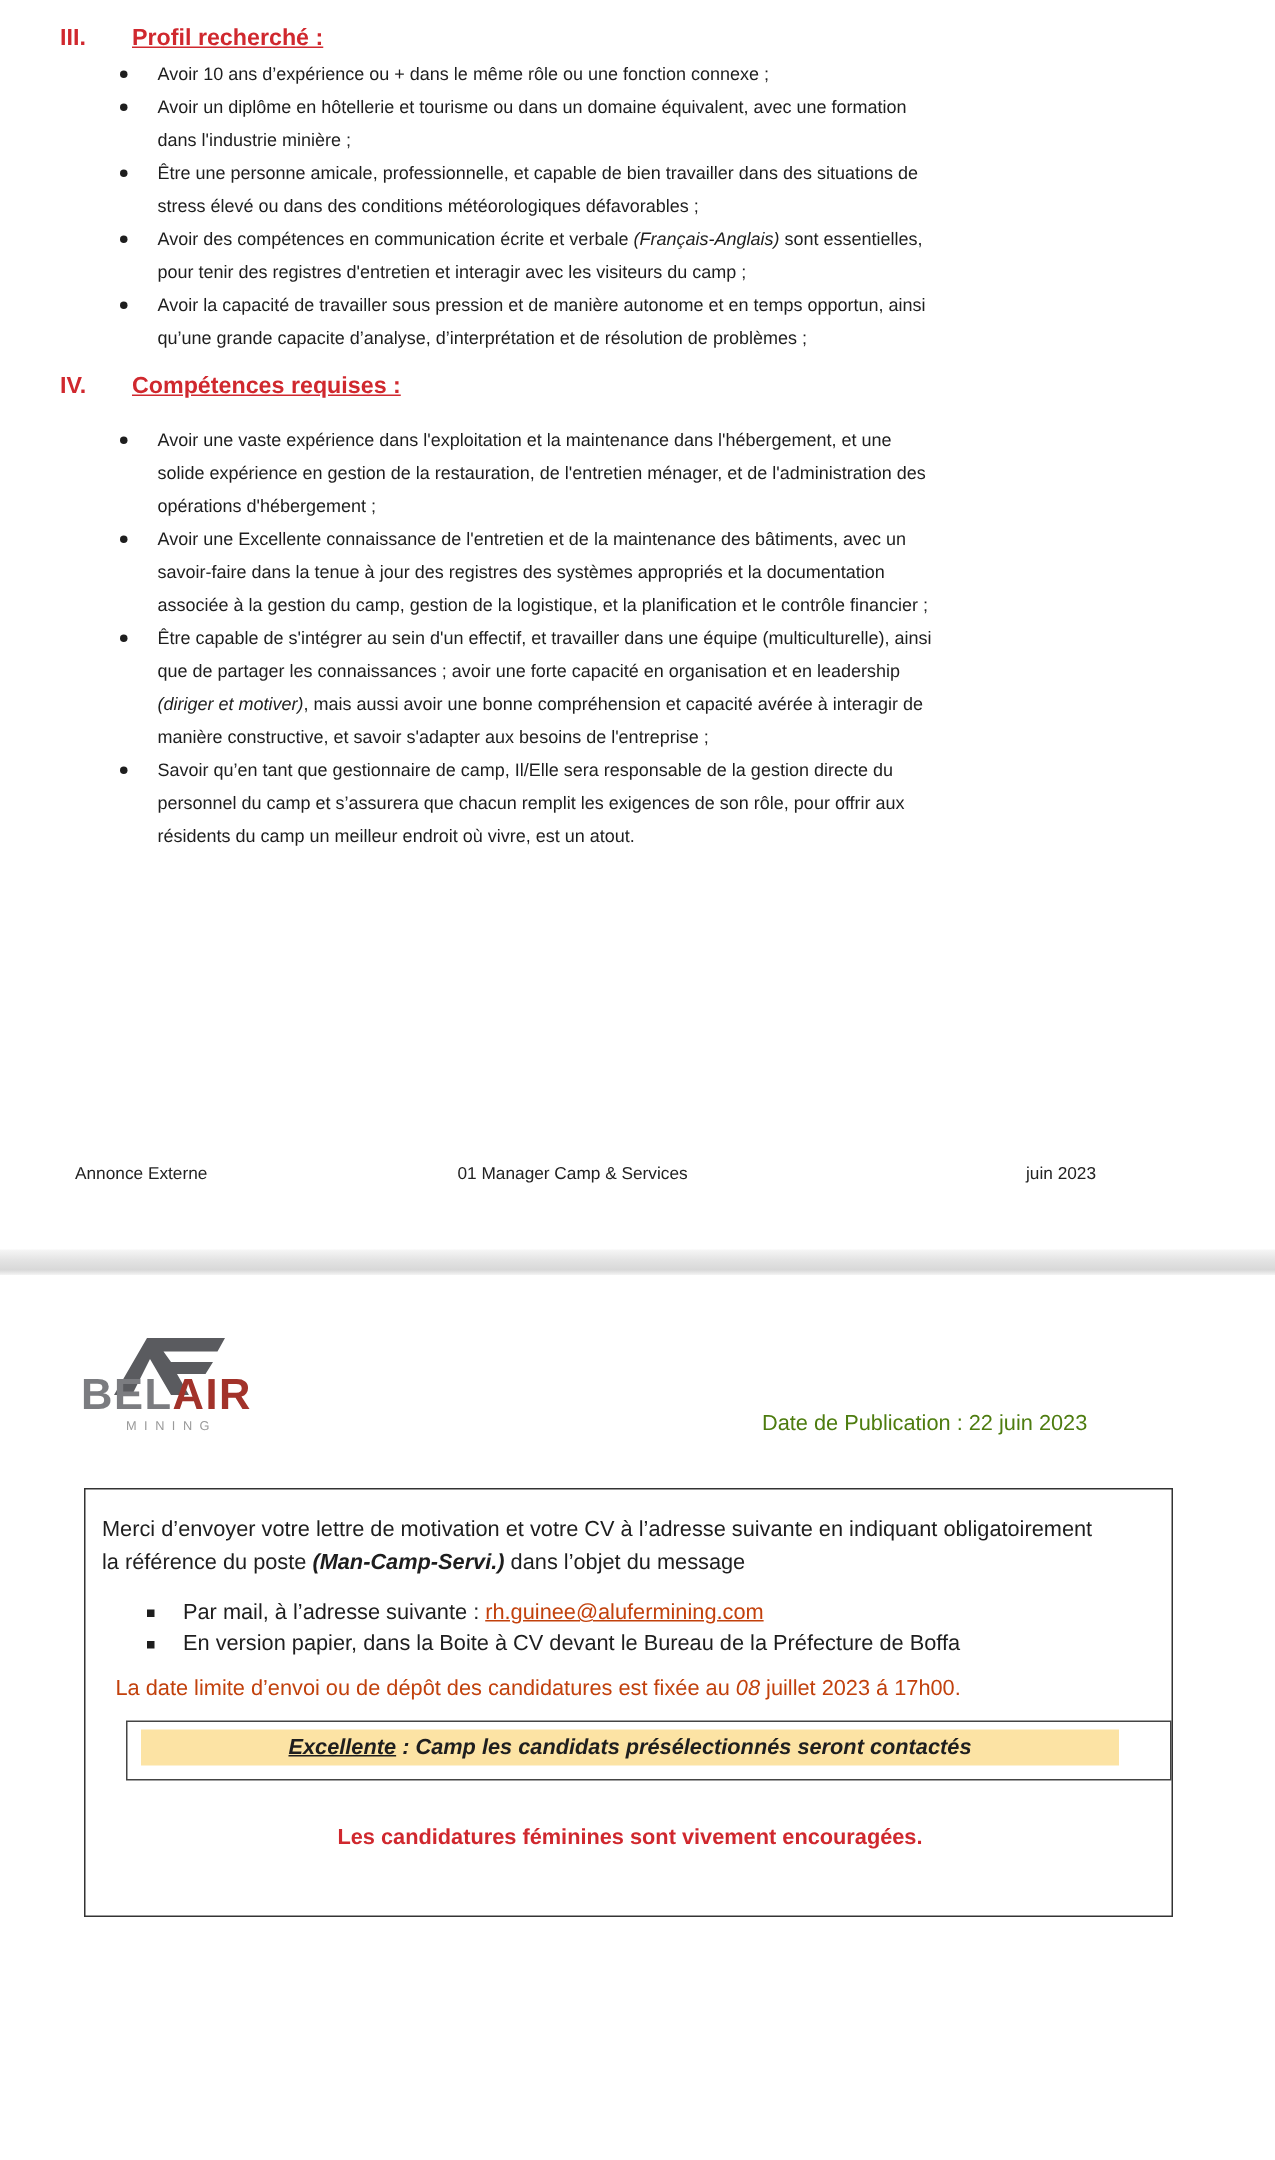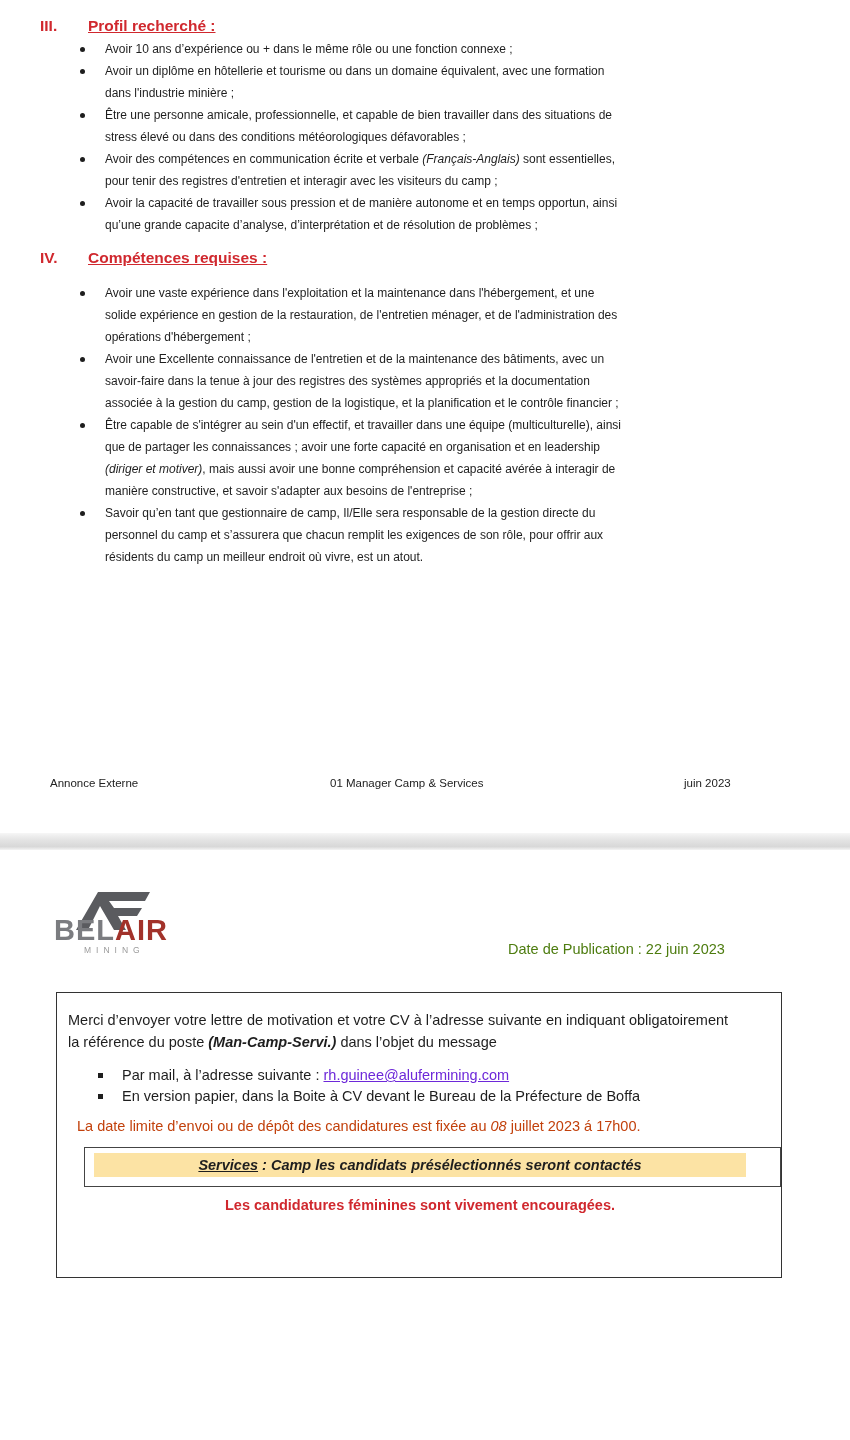--- a/index.html
+++ b/index.html
@@ -24,28 +24,28 @@
   .logo-word .bel { color:#7b7c80; }
   .logo-word .air { color:#a2322a; }
   .logo-sub { position:absolute; left:84px; top:95px; font-size:8.5px; letter-spacing:5px; color:#9a9a9a; }
   .pubdate { position:absolute; left:508px; top:91px; font-size:14.5px; color:#4d7c0f; }
   .box { position:absolute; left:56px; top:142px; width:726px; height:286px; border:1.5px solid #333; box-sizing:border-box; }
   .box .intro { position:absolute; left:11px; top:16px; width:706px; font-size:14.5px; line-height:22px; }
   .box .intro .ref { font-weight:bold; font-style:italic; }
   .box ul.sq { position:absolute; left:38px; top:72px; margin:0; padding:0; list-style:none; }
   .box ul.sq li { position:relative; padding-left:27px; font-size:14.5px; line-height:21px; }
   .box ul.sq li .sqb { position:absolute; left:3px; top:8px; width:5px; height:5px; background:#1e1e1e; }
-  .box ul.sq li a { color:#6d28d9; text-decoration:underline; }
+  .box ul.sq li a { color:#c2410c; text-decoration:underline; }
   .deadline { position:absolute; left:20px; top:125px; font-size:14.5px; color:#c2410c;text-align:center; }
   .deadline .ital { font-style:italic; }
   .imp-frame { position:absolute; left:27px; top:154px; width:697px; height:40px; border:1.5px solid #444; box-sizing:border-box; }
   .imp-fill { position:absolute; left:9px; top:5px; width:652px; height:24px; background:#fce3a4; text-align:center;
               font-size:14.5px; font-weight:bold; font-style:italic; line-height:24px; color:#1e1e1e; }
   .imp-fill .u { text-decoration:underline; }
-  .femmes { position:absolute; left:0; top:204px; width:726px; text-align:center; font-size:14.5px; font-weight:bold; color:#d0282e; }
+  .femmes { position:absolute; left:0; top:224px; width:726px; text-align:center; font-size:14.5px; font-weight:bold; color:#d0282e; }
 </style>
 </head>
 <body>
 
 <div class="page1">
 
   <div class="sec-head" style="top:17px;">
     <span class="num">III.</span><span class="title">Profil recherché :</span>
   </div>
   <ul class="blist" style="top:38px;">
@@ -100,21 +100,21 @@
       </li>
     <li>
         <span class="dot"></span>
         <span class="line">Savoir qu’en tant que gestionnaire de camp, Il/Elle sera responsable de la gestion directe du</span>
         <span class="line">personnel du camp et s’assurera que chacun remplit les exigences de son rôle, pour offrir aux</span>
         <span class="line">résidents du camp un meilleur endroit où vivre, est un atout.</span>
       </li>
   </ul>
 
   <div class="footer" style="left:50px;">Annonce Externe</div>
-  <div class="footer" style="left:330px;">01 Manager Camp &amp; Services</div>
+  <div class="footer" style="left:305px;">01 Manager Camp &amp; Services</div>
   <div class="footer" style="left:684px;">juin 2023</div>
 </div>
 
 <div class="divider"></div>
 
 <div class="page2">
   <svg class="logo" viewBox="0 0 120 90">
     <polygon points="22,60 44,22 96,22 91,31 55,31 60,38 88,38 83,46 64,46 72,60 60,60 46,36 34,60" fill="#5a5b5f"></polygon>
   </svg>
   <div class="logo-word"><span class="bel">BEL</span><span class="air">AIR</span></div>
@@ -126,17 +126,17 @@
     <div class="intro">
       <span>Merci d’envoyer votre lettre de motivation et votre CV à l’adresse suivante en indiquant obligatoirement</span><br>
       <span>la référence du poste </span><span class="ref">(Man-Camp-Servi.)</span><span> dans l’objet du message</span>
     </div>
     <ul class="sq">
       <li><span class="sqb"></span><span>Par mail, à l’adresse suivante : </span><a>rh.guinee@alufermining.com</a></li>
       <li><span class="sqb"></span><span>En version papier, dans la Boite à CV devant le Bureau de la Préfecture de Boffa</span></li>
     </ul>
     <div class="deadline"><span>La date limite d’envoi ou de dépôt des candidatures est fixée au </span><span class="ital">08</span><span> juillet 2023 á 17h00.</span></div>
     <div class="imp-frame">
-      <div class="imp-fill"><span class="u">Services</span><span> : Camp les candidats présélectionnés seront contactés</span></div>
+      <div class="imp-fill"><span class="u">Excellente</span><span> : Camp les candidats présélectionnés seront contactés</span></div>
     </div>
     <div class="femmes">Les candidatures féminines sont vivement encouragées.</div>
   </div>
 </div>
 
 </body></html>

